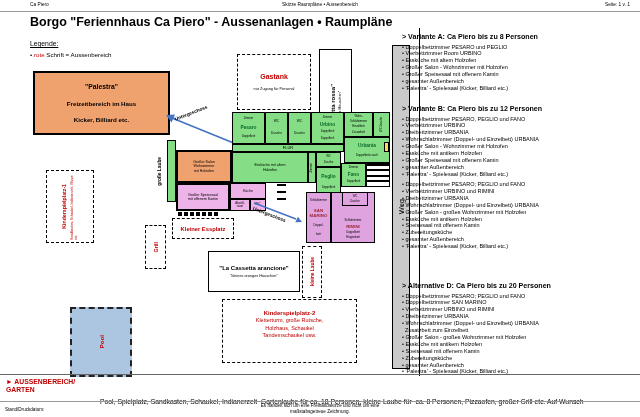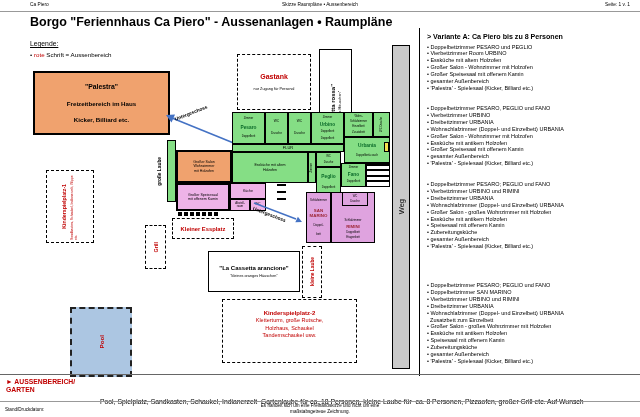--- a/index.html
+++ b/index.html
@@ -15,21 +15,21 @@
   .red{color:#C00000}
   .t28{font-size:2.8px;line-height:3.4px}
   .t32{font-size:3.2px;line-height:3.9px}
   .t36{font-size:3.6px;line-height:4.3px}
   .t4{font-size:4px;line-height:4.9px}
   .nm-g{color:#0B6B2A;font-weight:700;font-size:4.8px;line-height:5.4px}
   .nm-r{color:#9C2433;font-weight:700;font-size:4.4px;line-height:5px}
   .vt{writing-mode:vertical-rl;transform:rotate(180deg)}
   .center{display:flex;align-items:center;justify-content:center}
   .dashbox{border:1.6px dashed #000;background:#fff}
-  .variant{position:absolute;left:427px;width:212px}
+  .variant{position:absolute;left:402px;width:212px}
   .vh{font-weight:700;font-size:7.1px;line-height:8px;margin-bottom:2.5px;white-space:pre}
   .vlist>div{font-size:5.5px;line-height:6.9px;white-space:pre}
   .hline{position:absolute;border-top:0.8px solid #999;left:0;width:640px}
   .steps{position:absolute;display:flex;gap:2px}
   .steps i{display:block;width:4px;height:4px;background:#000}
 </style>
 </head>
 <body>
 
 <div id="page">
@@ -228,20 +228,21 @@
         <div>• Doppelbettzimmer PESARO und PEGLIO</div>
         <div>• Vierbettzimmer Room URBINO</div>
         <div>• Essküche mit altem Holzofen</div>
         <div>• Großer Salon - Wohnzimmer mit Holzofen</div>
         <div>• Großer Speisesaal mit offenem Kamin</div>
         <div>• gesamter Außenbereich</div>
         <div>• 'Palestra' - Spielesaal (Kicker, Billiard etc.)</div>
       </div>
   </div>
   <div class="variant" style="top:105px">
+    <div class="vh">&gt; Variante B: Ca Piero bis zu 12 Personen</div>
     <div class="vlist">
         <div>• Doppelbettzimmer PESARO, PEGLIO und FANO</div>
         <div>• Vierbettzimmer URBINO</div>
         <div>• Dreibettzimmer URBANIA</div>
         <div>• Wohnschlafzimmer (Doppel- und Einzelbett) URBANIA</div>
         <div>• Großer Salon - Wohnzimmer mit Holzofen</div>
         <div>• Essküche mit antikem Holzofen</div>
         <div>• Großer Speisesaal mit offenem Kamin</div>
         <div>• gesamter Außenbereich</div>
         <div>• 'Palestra' - Spielesaal (Kicker, Billiard etc.)</div>
@@ -255,20 +256,21 @@
         <div>• Wohnschlafzimmer (Doppel- und Einzelbett) URBANIA</div>
         <div>• Großer Salon - großes Wohnzimmer mit Holzofen</div>
         <div>• Essküche mit antikem Holzofen</div>
         <div>• Speisesaal mit offenem Kamin</div>
         <div>• Zubereitungsküche</div>
         <div>• gesamter Außenbereich</div>
         <div>• 'Palestra' - Spielesaal (Kicker, Billiard etc.)</div>
       </div>
   </div>
   <div class="variant" style="top:282px">
+    <div class="vh">&gt; Alternative D: Ca Piero bis zu 20 Personen</div>
     <div class="vlist">
         <div>• Doppelbettzimmer PESARO; PEGLIO und FANO</div>
         <div>• Doppelbettzimmer SAN MARINO</div>
         <div>• Vierbettzimmer URBINO und RIMINI</div>
         <div>• Dreibettzimmer URBANIA</div>
         <div>• Wohnschlafzimmer (Doppel- und Einzelbett) URBANIA</div>
         <div>  Zusatzbett zum Einzelbett</div>
         <div>• Großer Salon - großes Wohnzimmer mit Holzofen</div>
         <div>• Essküche mit antikem Holzofen</div>
         <div>• Speisesaal mit offenem Kamin</div>

